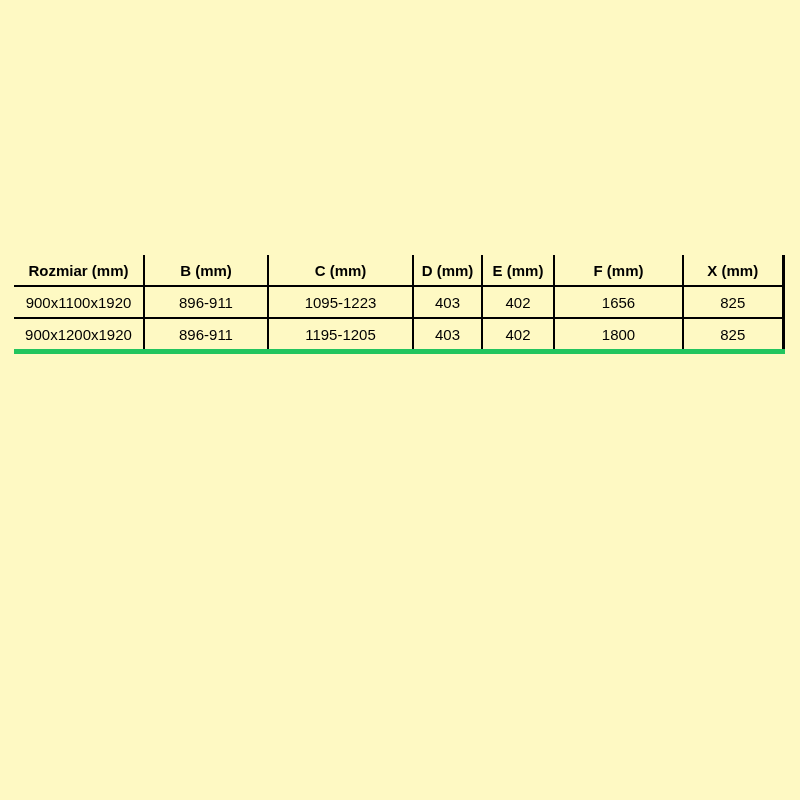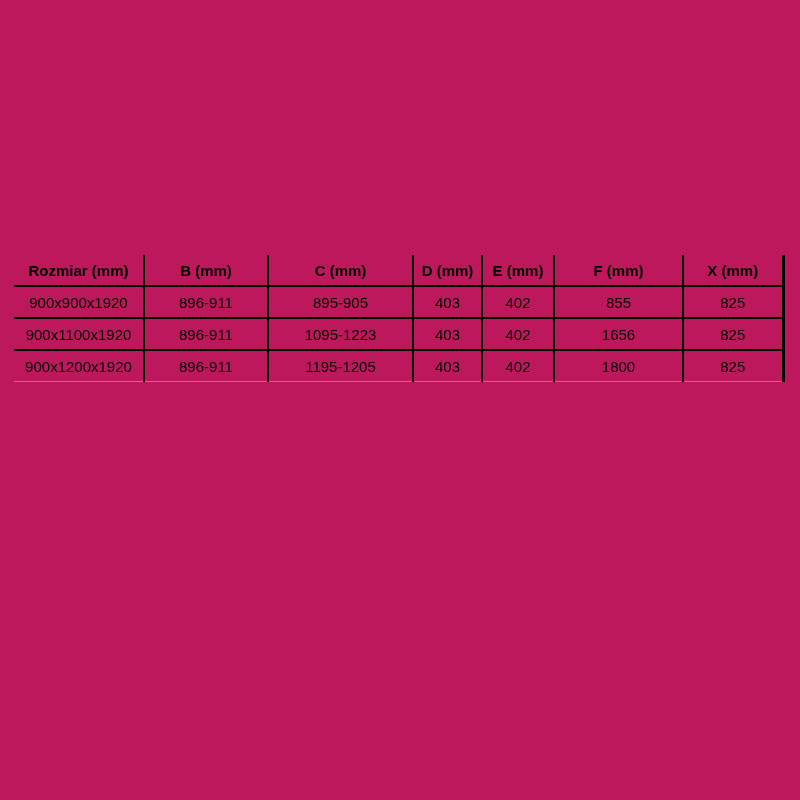--- a/index.html
+++ b/index.html
@@ -7,21 +7,21 @@
     padding: 0;
     width: 800px;
     height: 800px;
     background: #ffffff;
     font-family: "Liberation Sans", sans-serif;
   }
   .page {
     position: relative;
     width: 800px;
     height: 800px;
-    background: #be185d;
+    background: #fef9c3;
     overflow: hidden;
   }
   table.spec-table {
     position: absolute;
     left: 14px;
     top: 255px;
     border-collapse: collapse;
     table-layout: fixed;
     color: #000000;
   }
@@ -48,21 +48,21 @@
     overflow: hidden;
   }
   table.spec-table th {
     font-weight: bold;
   }
   table.spec-table th:last-child,
   table.spec-table td:last-child {
     border-right: 3px solid #000000;
   }
   table.spec-table tr:last-child td {
-    border-bottom: 1px solid #22c55e;
+    border-bottom: 5px solid #22c55e;
   }
 </style>
 </head>
 <body>
 
 <div class="page">
   <table class="spec-table">
     <colgroup>
       <col>
         <col>
@@ -78,29 +78,20 @@
           <th>B (mm)</th>
           <th>C (mm)</th>
           <th>D (mm)</th>
           <th>E (mm)</th>
           <th>F (mm)</th>
           <th>X (mm)</th>
         </tr>
     </thead>
     <tbody>
         <tr>
-          <td>900x900x1920</td>
-          <td>896-911</td>
-          <td>895-905</td>
-          <td>403</td>
-          <td>402</td>
-          <td>855</td>
-          <td>825</td>
-        </tr>
-        <tr>
           <td>900x1100x1920</td>
           <td>896-911</td>
           <td>1095-1223</td>
           <td>403</td>
           <td>402</td>
           <td>1656</td>
           <td>825</td>
         </tr>
         <tr>
           <td>900x1200x1920</td>

